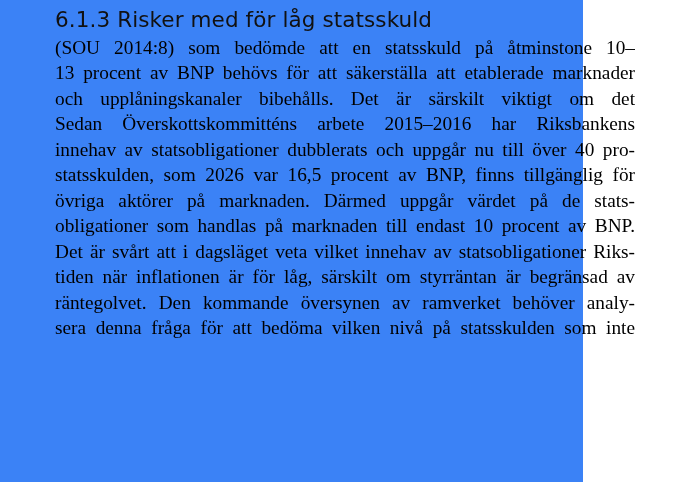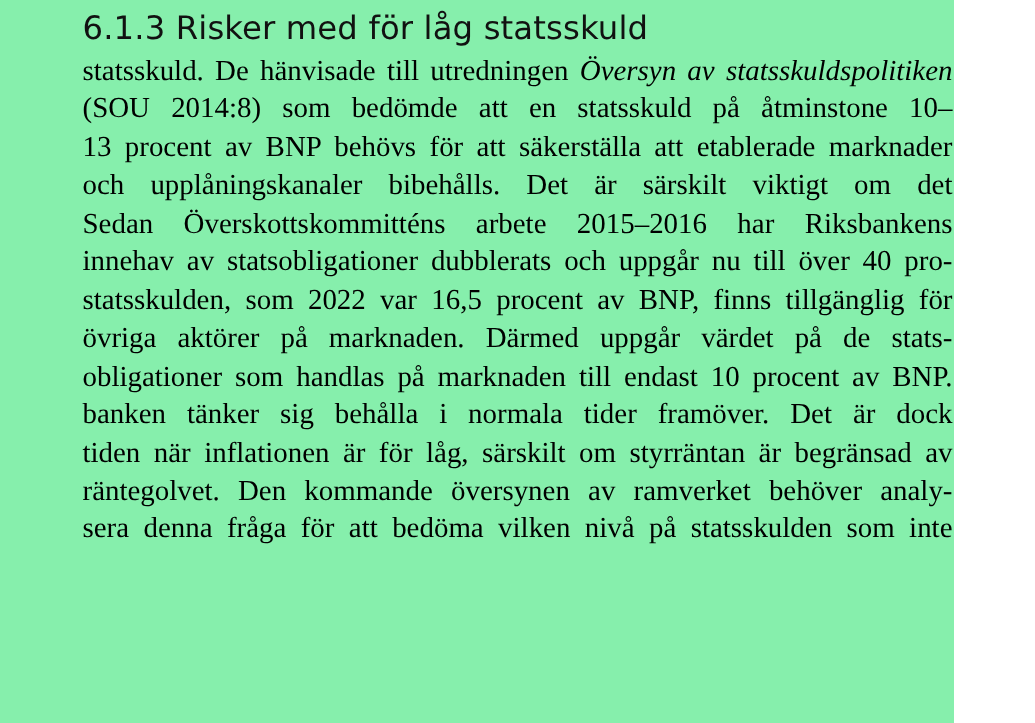--- a/index.html
+++ b/index.html
@@ -11,23 +11,23 @@
     width: 690px;
     height: 482px;
     overflow: hidden;
     font-family: "Liberation Serif", serif;
     color: #000000;
     -webkit-font-smoothing: antialiased;
   }
 
   #page {
     position: relative;
-    width: 636px;
+    width: 583px;
     height: 482px;
-    background: #86efac;
+    background: #3b82f6;
   }
 
   #content {
     position: absolute;
     left: 55px;
     top: 0px;
     width: 580px;
   }
 
   #section-heading {
@@ -72,29 +72,28 @@
 </style>
 </head>
 <body>
 
 <div id="page">
   <div id="content">
 
     <h2 id="section-heading">6.1.3 Risker med för låg statsskuld</h2>
 
     <div id="body-paragraph">
-        <span class="text-line"><span>statsskuld. De hänvisade till utredningen </span><em>Översyn av statsskuldspolitiken</em></span>
         <span class="text-line"><span>(SOU 2014:8) som bedömde att en statsskuld på åtminstone 10–</span></span>
         <span class="text-line"><span>13 procent av BNP behövs för att säkerställa att etablerade marknader</span></span>
         <span class="text-line"><span>och upplåningskanaler bibehålls. Det är särskilt viktigt om det</span></span>
         <span class="text-line"><span>Sedan Överskottskommitténs arbete 2015–2016 har Riksbankens</span></span>
         <span class="text-line"><span>innehav av statsobligationer dubblerats och uppgår nu till över 40 pro-</span></span>
-        <span class="text-line"><span>statsskulden, som 2022 var 16,5 procent av BNP, finns tillgänglig för</span></span>
+        <span class="text-line"><span>statsskulden, som 2026 var 16,5 procent av BNP, finns tillgänglig för</span></span>
         <span class="text-line"><span>övriga aktörer på marknaden. Därmed uppgår värdet på de stats-</span></span>
         <span class="text-line"><span>obligationer som handlas på marknaden till endast 10 procent av BNP.</span></span>
-        <span class="text-line"><span>banken tänker sig behålla i normala tider framöver. Det är dock</span></span>
+        <span class="text-line"><span>Det är svårt att i dagsläget veta vilket innehav av statsobligationer Riks-</span></span>
         <span class="text-line"><span>tiden när inflationen är för låg, särskilt om styrräntan är begränsad av</span></span>
         <span class="text-line"><span>räntegolvet. Den kommande översynen av ramverket behöver analy-</span></span>
         <span class="text-line"><span>sera denna fråga för att bedöma vilken nivå på statsskulden som inte</span></span>
       </div>
 
   </div>
 </div>
 
 </body></html>

